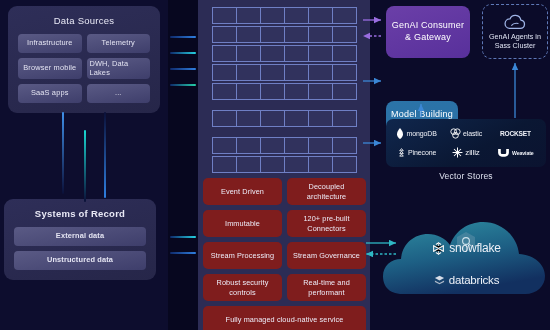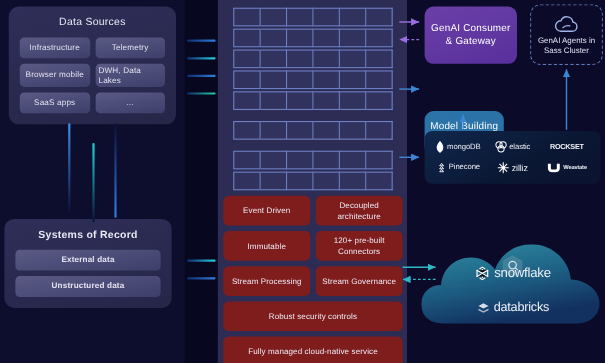--- a/index.html
+++ b/index.html
@@ -223,20 +223,21 @@
     </div>
 
   <div class="feat-grid">
     <div class="feat">Event Driven</div>
     <div class="feat">Decoupled architecture</div>
     <div class="feat">Immutable</div>
     <div class="feat">120+ pre-built Connectors</div>
     <div class="feat">Stream Processing</div>
     <div class="feat">Stream Governance</div>
     <div class="feat">Robust security controls</div>
+    <div class="feat">Real-time and performant</div>
     <div class="feat wide">Fully managed cloud-native service</div>
   </div>
 
   <div class="rbox genai">
     <span>GenAI Consumer &amp; Gateway</span>
   </div>
 
   <div class="rbox model">
     <span>Model Building / Fine-tuning</span>
   </div>
@@ -282,20 +283,21 @@
       </svg>
       <span style="font-size:8px;">zilliz</span>
     </div>
     <div class="vlogo">
       <svg width="13" height="9" viewBox="0 0 14 10">
         <path d="M1 1h3v4.2c0 1 .7 1.6 1.6 1.6h2.8c.9 0 1.6-.6 1.6-1.6V1h3v4.4c0 2.5-1.9 4.2-4.3 4.2H5.3C2.9 9.6 1 7.9 1 5.4z" fill="#fff"></path>
       </svg>
       <span style="font-size:5.2px;font-weight:bold;">Weaviate</span>
     </div>
   </div>
+  <div class="vstores-label">Vector Stores</div>
 
   <div class="cloud-wrap">
     <svg width="167" height="75" viewBox="0 0 167 75">
       <defs>
         <linearGradient id="cg" x1="0" y1="0" x2="0.4" y2="1">
           <stop offset="0%" stop-color="#2f8fa3"></stop>
           <stop offset="55%" stop-color="#1d5f84"></stop>
           <stop offset="100%" stop-color="#123060"></stop>
         </linearGradient>
       </defs>

